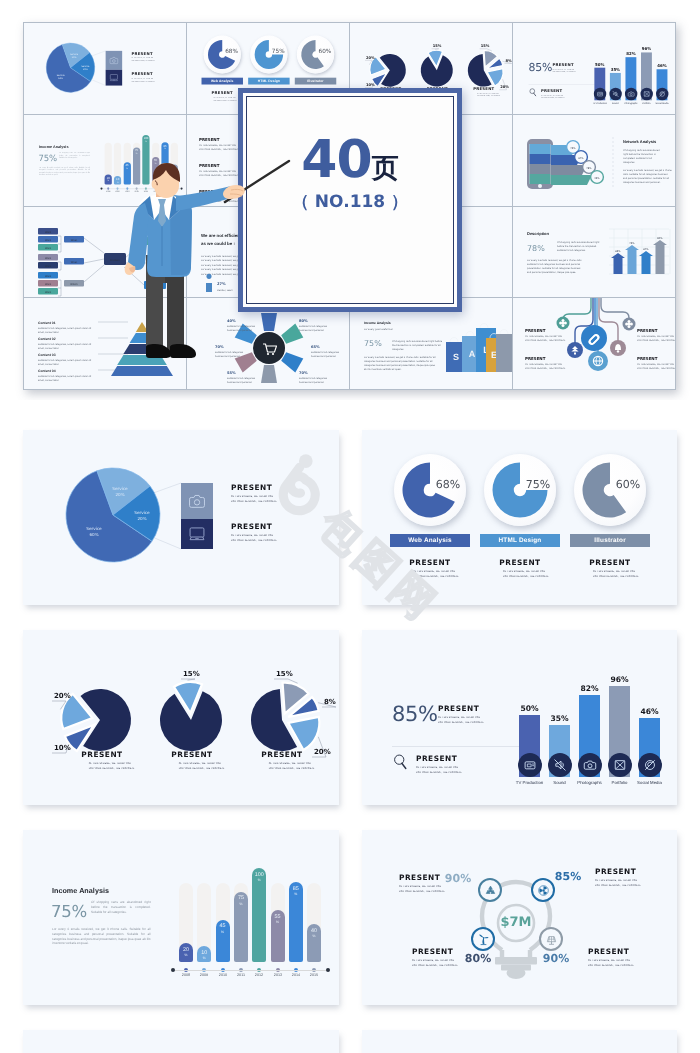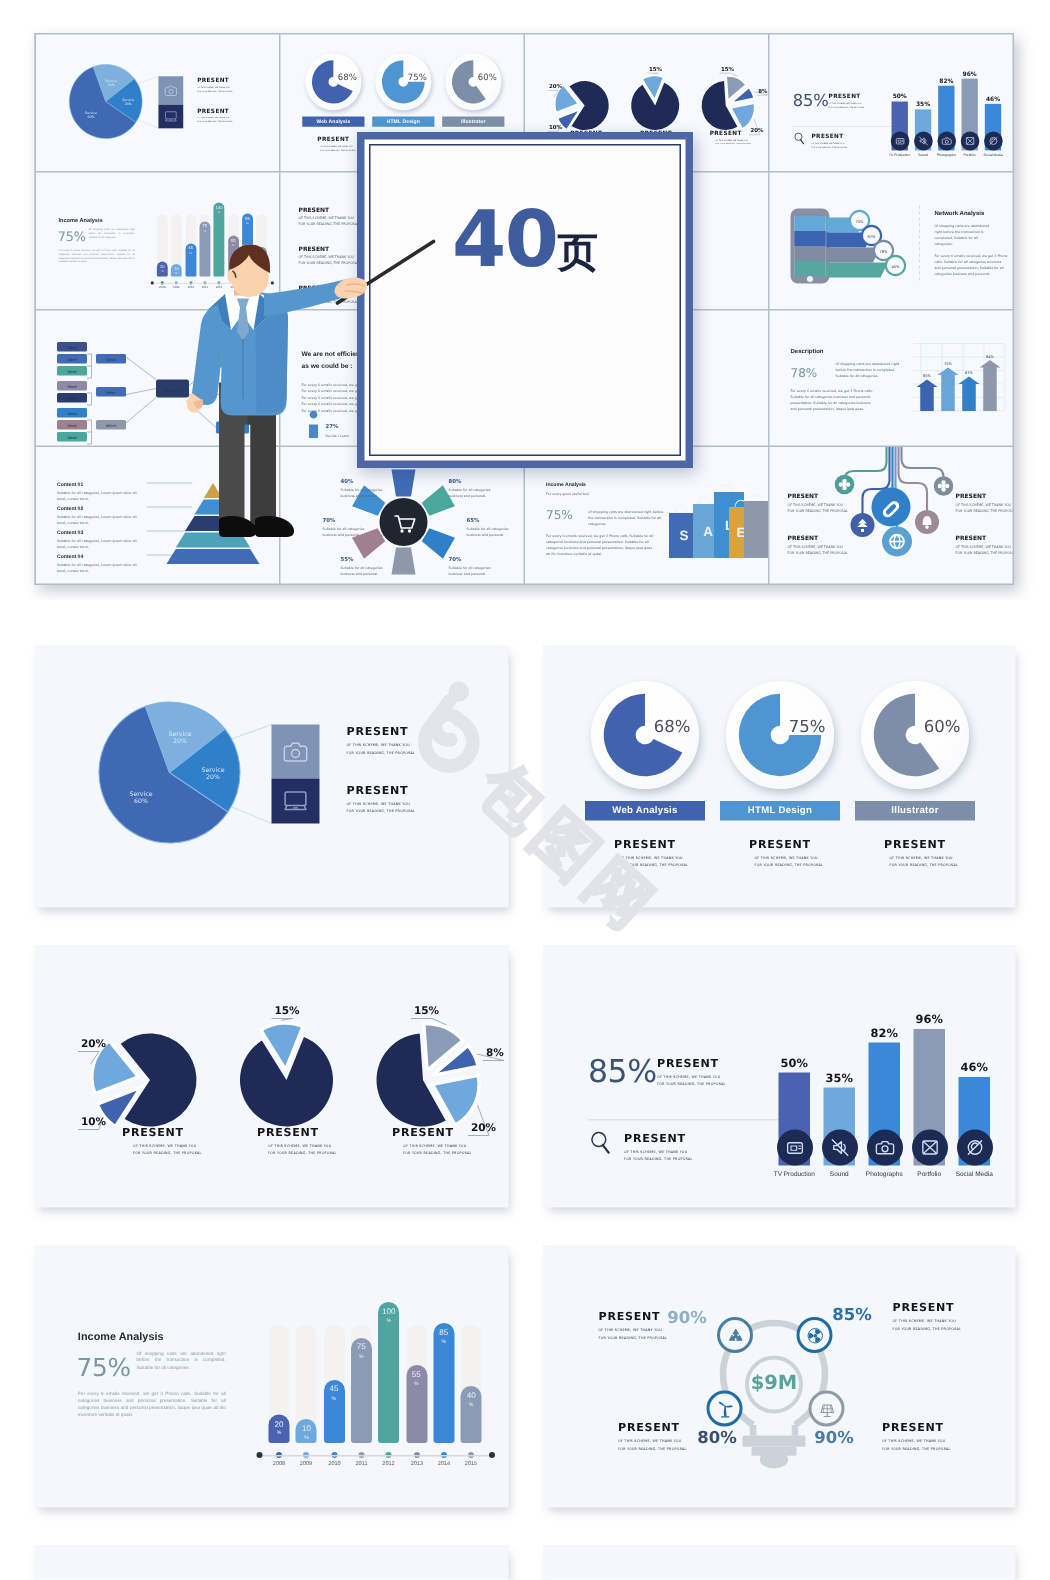--- a/index.html
+++ b/index.html
@@ -805,20 +805,21 @@
         <path d="M230 194 c5 0 9 0 12 2" stroke="#e8b78f" stroke-width="1" fill="none"></path>
       </g>
     </svg>
     <div id="titleBox">
       <div class="tinner"></div>
       <div id="titleText">
         <div style="display:flex;align-items:baseline;">
           <span class="t-num">40</span>
           <span class="t-unit">页</span>
         </div>
+        <div class="t-l4">（ NO.118 ）</div>
       </div>
     </div>
   </div>
 
   <svg id="wm" width="700" height="1053" viewBox="0 0 700 1053">
     <g transform="translate(283,452) scale(0.76)">
       <path d="M22 20 L5 43 A21 21 0 1 0 30 37 A11 11 0 1 0 23 54" fill="none" stroke="#e2e5e9" stroke-width="12" stroke-linecap="round" stroke-linejoin="round"></path>
       <circle cx="30" cy="12" r="9" fill="#e2e5e9"></circle>
     </g>
     <g transform="translate(316,528) rotate(42)">
@@ -1089,21 +1090,21 @@
 
     <div class="slide" id="slide6" style="left:362px;top:830px;width:315px;height:175px">
       <svg width="315" height="176" viewBox="0 0 315 176" id="s6svg">
           <path d="M 140 120 C 127 111 120 99 120 86 A 34 34 0 1 1 188 86 C 188 99 181 111 168 120" fill="none" stroke="#ccd2d7" stroke-width="4.4"></path>
           <path d="M 140 120 L 140 127 M 168 120 L 168 127" stroke="#ccd2d7" stroke-width="4.4"></path>
           <rect x="133" y="127" width="42" height="7.5" rx="1" fill="#ccd2d7"></rect>
           <rect x="139" y="134.5" width="30" height="6" rx="1" fill="#ccd2d7"></rect>
           <ellipse cx="154" cy="143" rx="9.5" ry="6" fill="#ccd2d7"></ellipse>
           <circle cx="154" cy="93" r="18" fill="none" stroke="#ccd2d7" stroke-width="2.6"></circle>
         </svg>
-      <div class="s6-center">$9M</div>
+      <div class="s6-center">$7M</div>
       <div id="s6nodes">
           <div class="s6-node" style="position:absolute;left:116px;top:48px;width:24px;height:24px;border-radius:50%;background:#f4f8fd;border:2px solid #49809f;display:flex;align-items:center;justify-content:center;box-sizing:border-box">
             <svg width="13" height="13" viewBox="0 0 20 20">
               <g stroke="#49809f" fill="#49809f">
                 <path d="M10 3.2 L12.9 8.2 L11.1 8.2 L11.1 11 L8.9 11 L8.9 8.2 L7.1 8.2 Z"></path>
                 <path d="M3.5 14.6 L6.2 9.4 L7.2 11 L9.6 9.7 L10.7 11.6 L8.2 13 L9.2 14.6 Z"></path>
                 <path d="M16.5 14.6 L10.8 14.6 L11.8 13 L9.4 11.6 L10.5 9.7 L12.9 11 L13.8 9.4 Z"></path>
               </g>
             </svg>
           </div>

